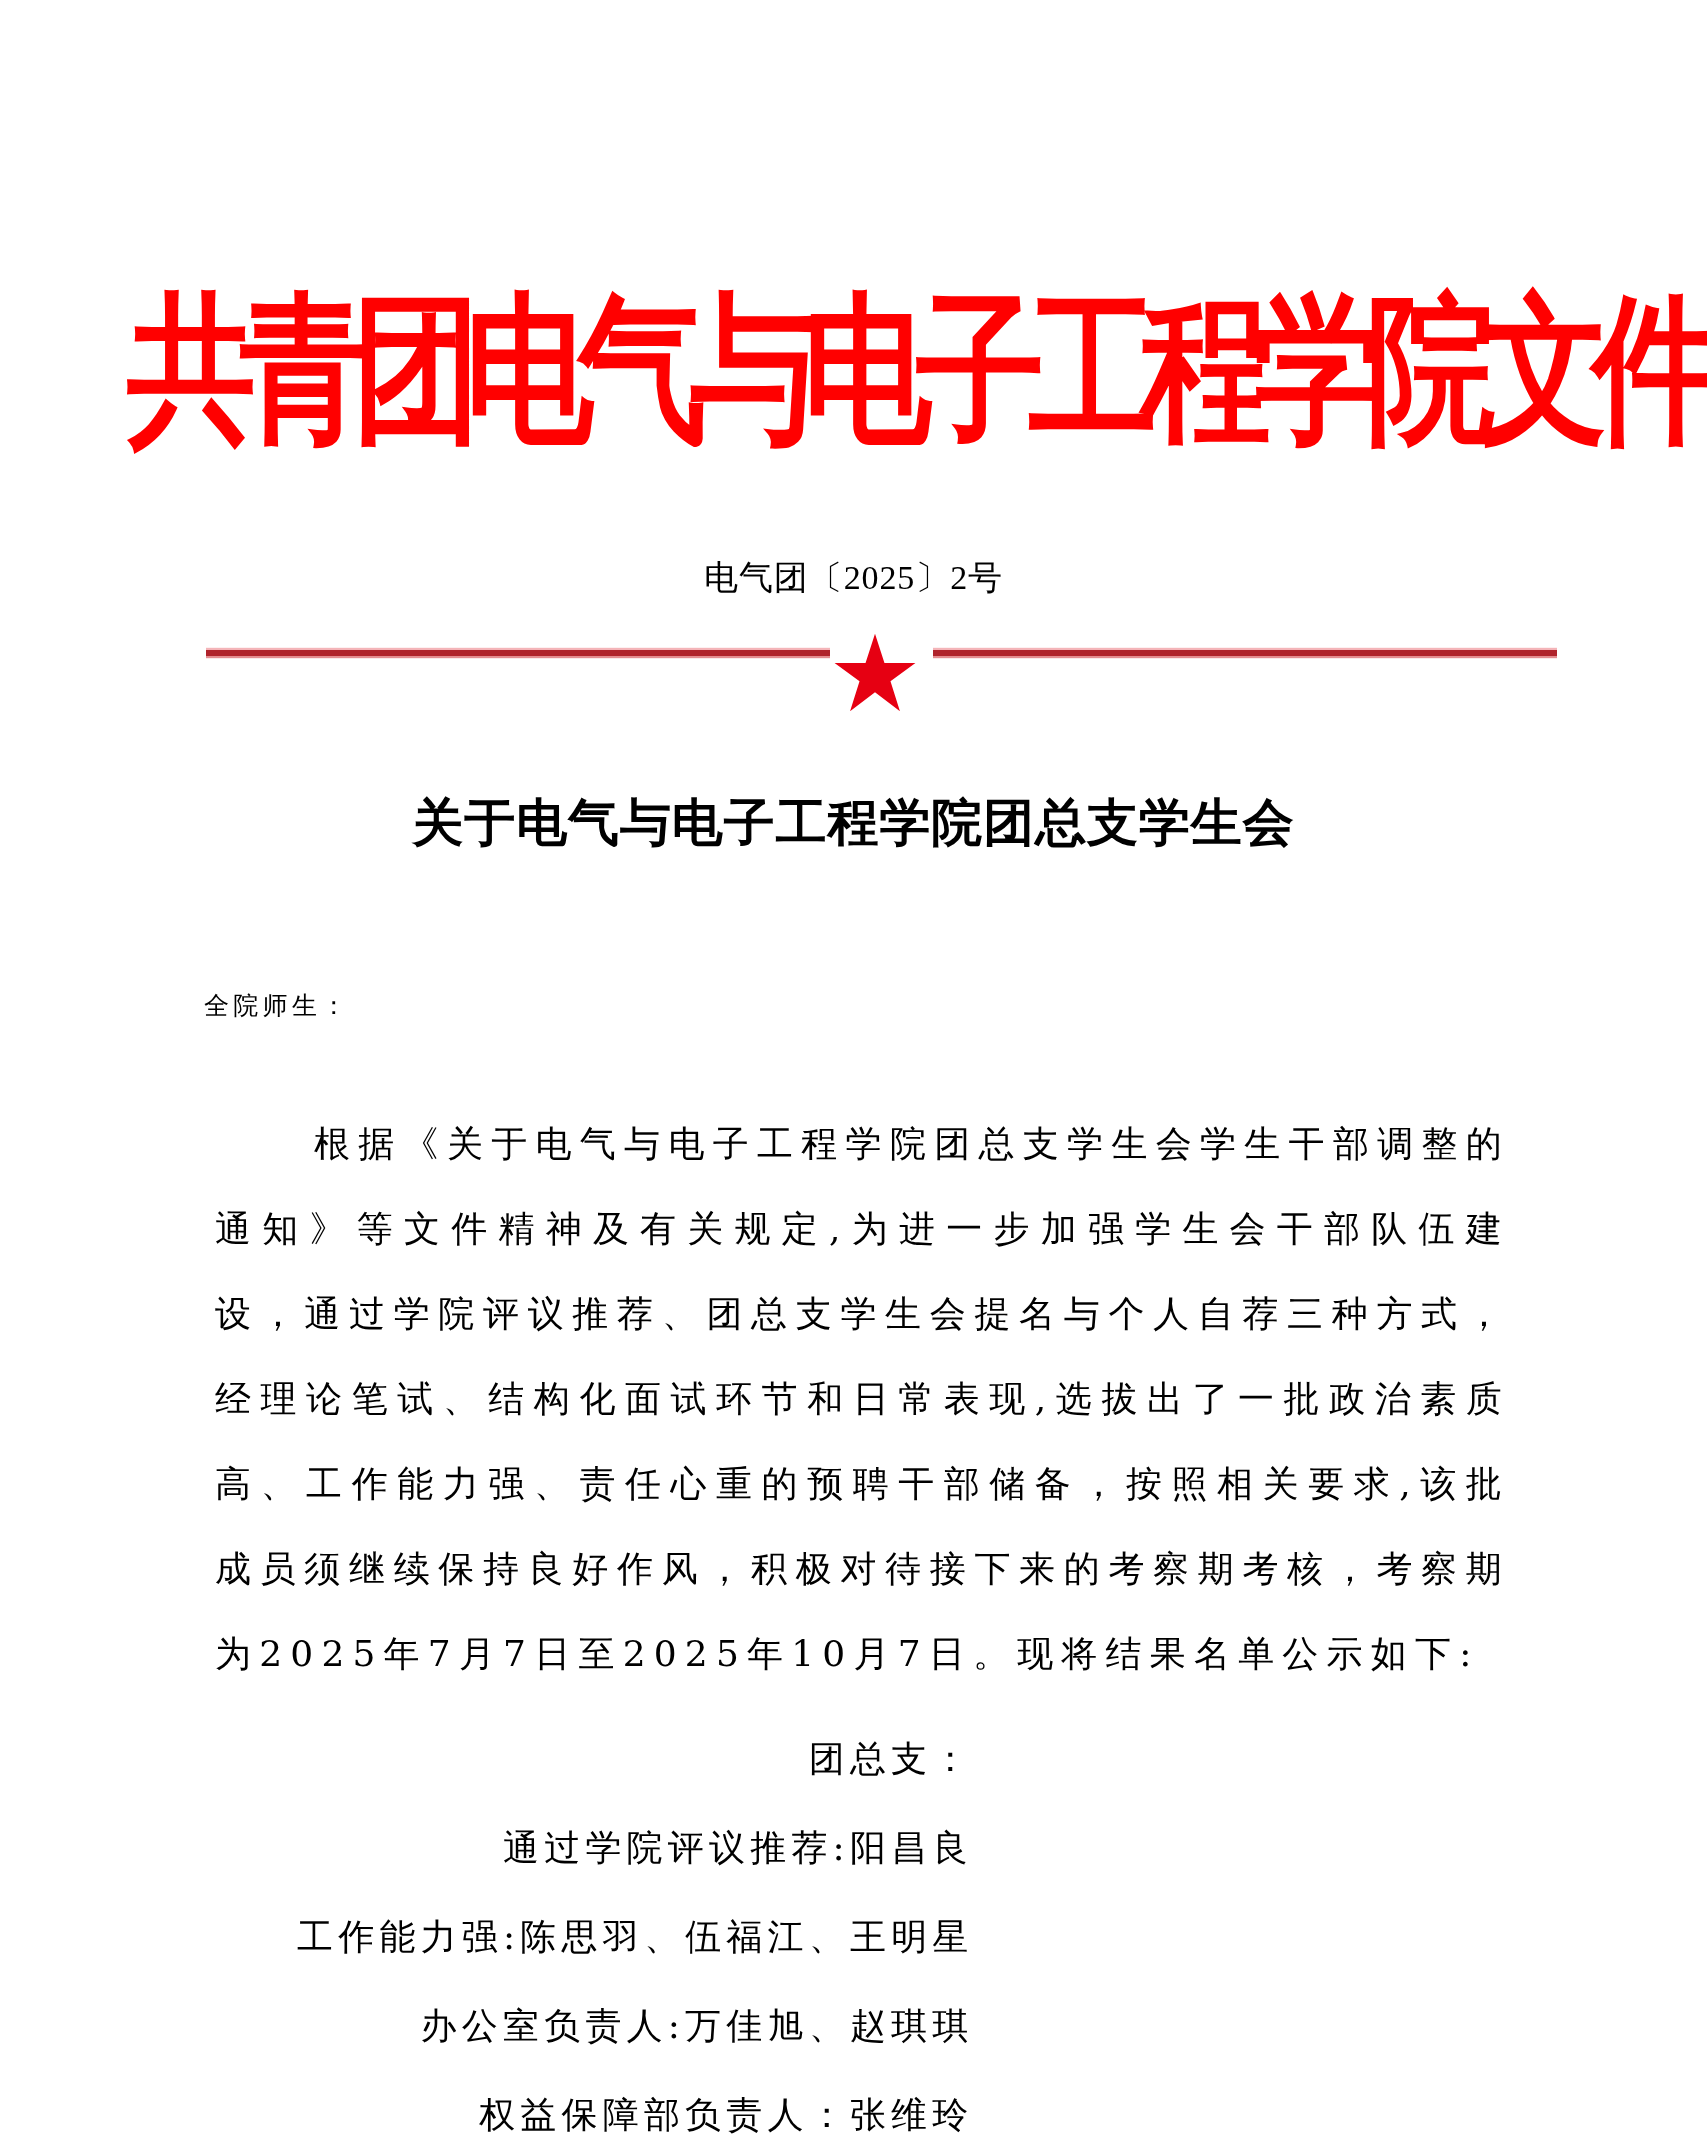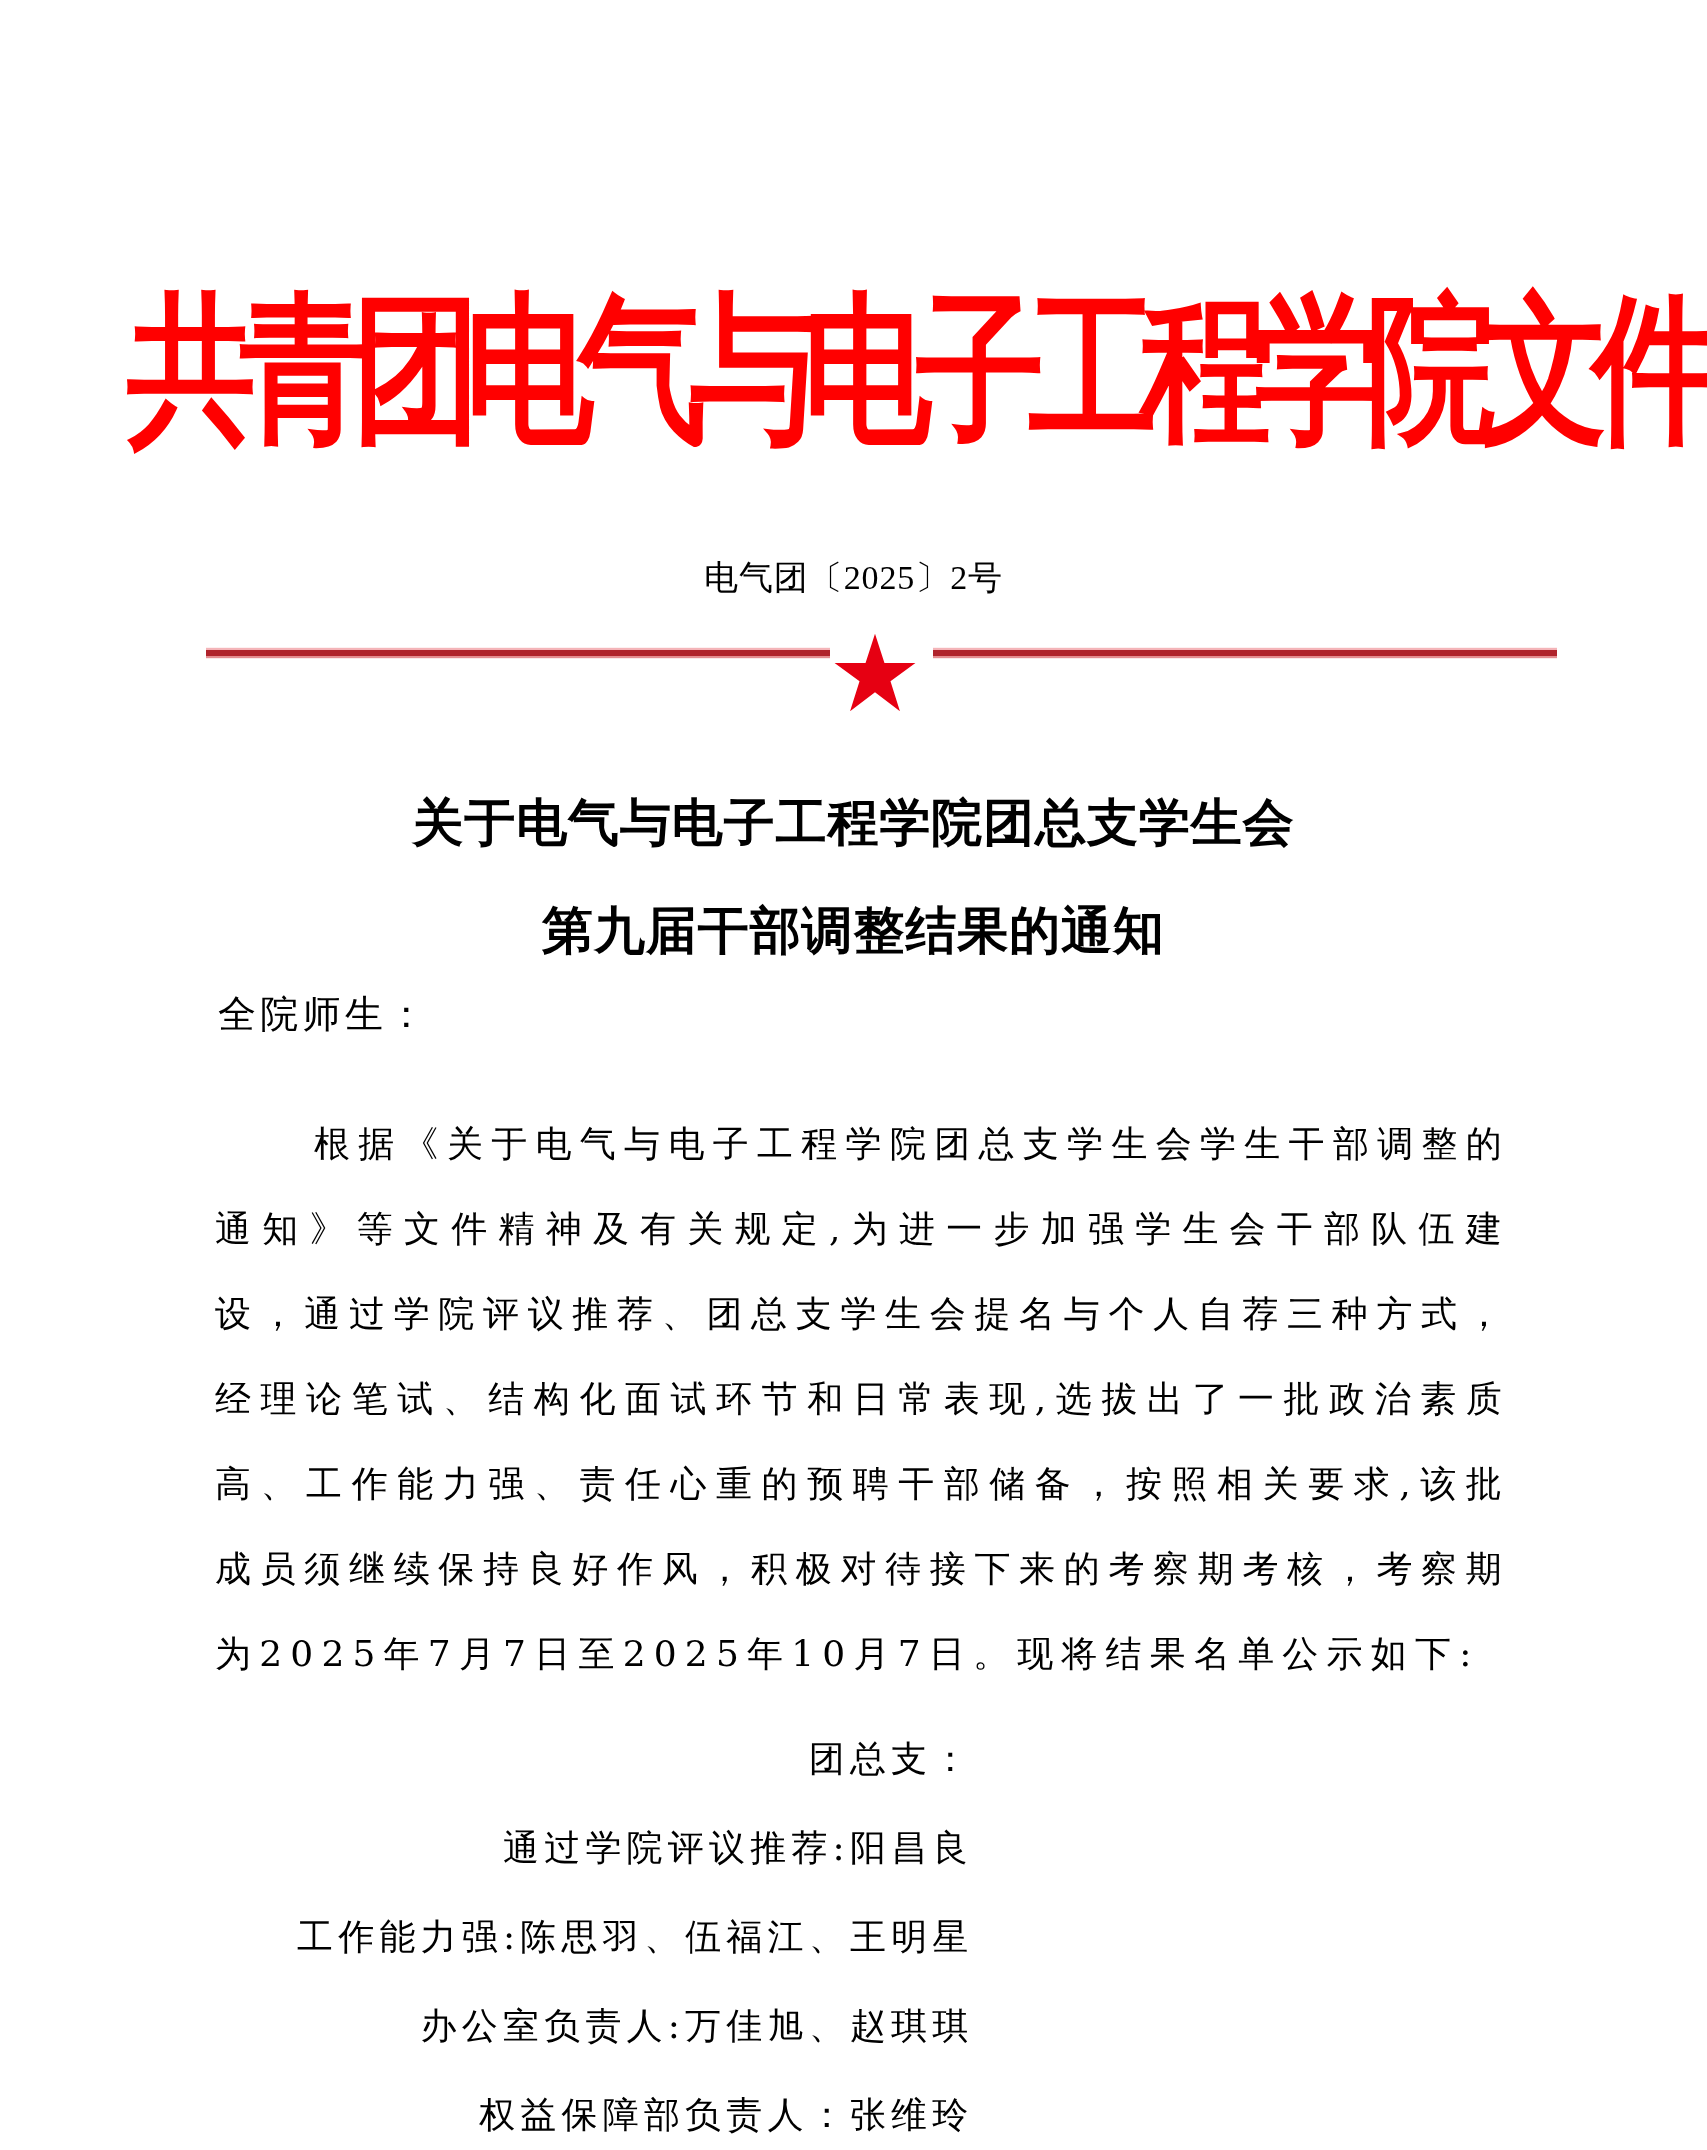--- a/index.html
+++ b/index.html
@@ -33,21 +33,21 @@
   .star { position: absolute; left: 832px; top: 632px; width: 86px; height: 82px; }
 
   .title {
     position: absolute; left: 0; right: 0; text-align: center;
     font-family: "DejaVu Sans", "Liberation Sans", sans-serif; font-weight: bold;
     font-size: 51px; letter-spacing: 0.9px;
   }
   .title-1 { top: 789px; }
   .title-2 { top: 897px; }
 
-  .salutation { position: absolute; left: 218px; top: 989px; font-size: 38px; letter-spacing: 4.3px; }
+  .salutation { position: absolute; left: 204px; top: 989px; font-size: 25px; letter-spacing: 4.3px; }
 
   .body-para {
     position: absolute; left: 215px; width: 1295px; top: 1101px;
     font-size: 36px; line-height: 85px; letter-spacing: 8.2px;
     text-indent: 99px; text-align: justify; text-align-last: left;
   }
 
   .roster { position: absolute; left: 297px; top: 1714px; }
   .roster-line { font-size: 36px; height: 89px; line-height: 89px; letter-spacing: 5.2px; white-space: nowrap; text-align: right; }
 </style>
@@ -64,21 +64,20 @@
 
   <div class="divider">
     <div class="divider-bar divider-left"></div>
     <div class="divider-bar divider-right"></div>
   </div>
   <svg class="star" viewBox="0 0 100 95">
     <polygon points="50,2 61,36 97,36 68,57 79,92 50,70 21,92 32,57 3,36 39,36" fill="#e60012"></polygon>
   </svg>
 
   <div class="title title-1">关于电气与电子工程学院团总支学生会</div>
-  <div class="title title-2">第九届干部调整结果的通知</div>
 
   <div class="salutation">全院师生：</div>
 
   <div class="body-para">根据《关于电气与电子工程学院团总支学生会学生干部调整的通知》等文件精神及有关规定,为进一步加强学生会干部队伍建设，通过学院评议推荐、团总支学生会提名与个人自荐三种方式，经理论笔试、结构化面试环节和日常表现,选拔出了一批政治素质高、工作能力强、责任心重的预聘干部储备，按照相关要求,该批成员须继续保持良好作风，积极对待接下来的考察期考核，考察期为2025年7月7日至2025年10月7日。现将结果名单公示如下:</div>
 
   <div class="roster">
     <div class="roster-line">团总支：</div>
     <div class="roster-line">通过学院评议推荐:阳昌良</div>
     <div class="roster-line">工作能力强:陈思羽、伍福江、王明星</div>
     <div class="roster-line">办公室负责人:万佳旭、赵琪琪</div>

